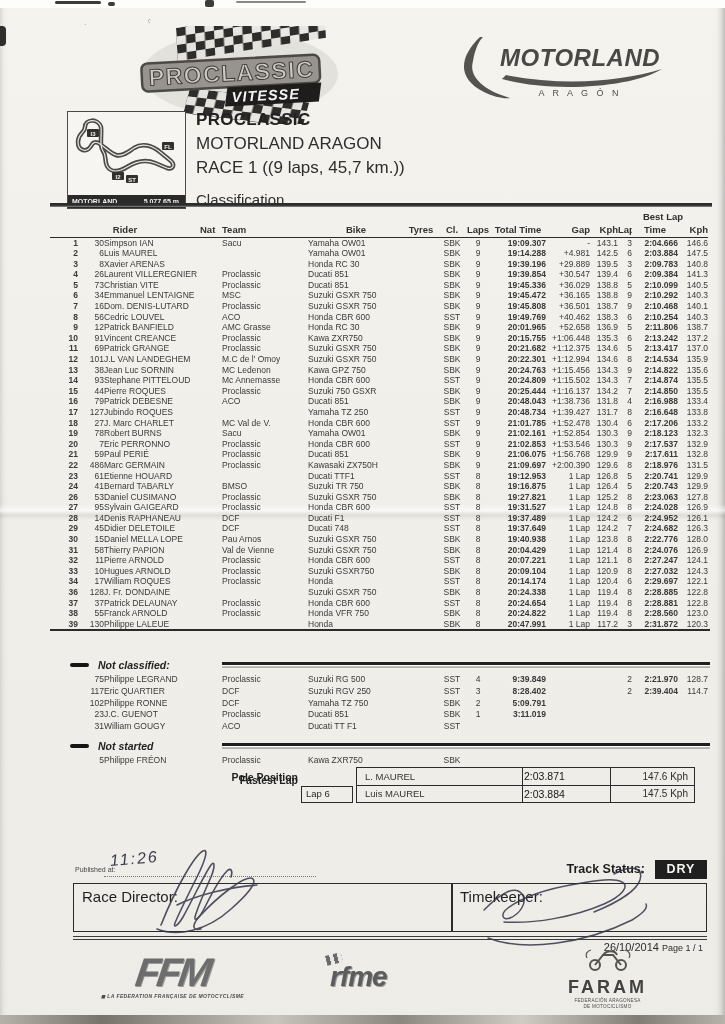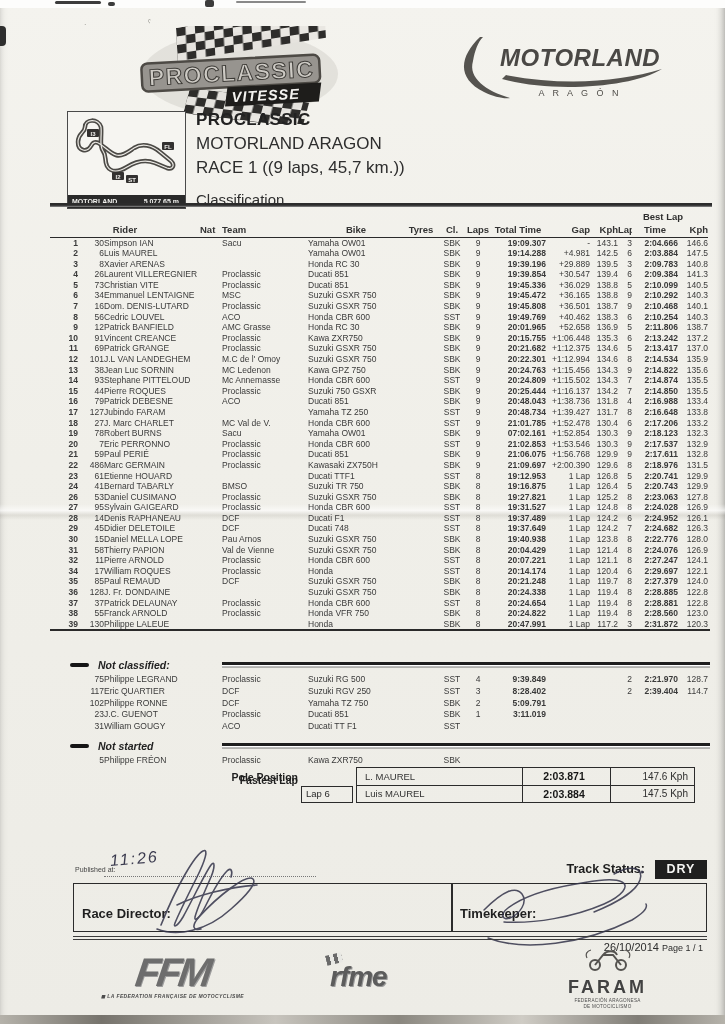--- a/index.html
+++ b/index.html
@@ -62,32 +62,32 @@
   .head-line{position:absolute;left:222px;width:488px;height:3.4px;background:#1e1e1e;box-shadow:0 1.6px 0 #fff,0 2.4px 0 #555;}
   .nc-wrap{position:absolute;left:50px;top:674px;}
   .ns-wrap{position:absolute;left:50px;top:755px;}
   
   .sum-label{position:absolute;width:120px;text-align:right;font-size:10.5px;font-weight:bold;color:#1f1f1f;left:178px;}
   .lap6-box{position:absolute;left:301px;top:786px;width:52px;height:16.5px;border:1.5px solid #2b2b2b;
     font-size:9.5px;color:#2b2b2b;padding:1px 0 0 4px;}
   table.sum-t{position:absolute;left:356px;top:767px;border-collapse:collapse;table-layout:fixed;}
   .sum-t td{border:1.6px solid #2b2b2b;height:17.5px;white-space:nowrap;overflow:hidden;}
   .s-name{width:166px;font-size:9.5px;padding-left:8px;color:#333;}
-  .s-time{width:88px;font-size:10.5px;font-weight:bold;text-align:center;padding-right:6px;color:#161616;}
+  .s-time{width:88px;font-size:10.5px;font-weight:normal;text-align:left;padding-right:6px;color:#161616;}
   .s-speed{width:84px;font-size:10px;text-align:right;padding-right:6px;color:#2d2d2d;}
   
   .published{position:absolute;left:75px;top:866px;font-size:7px;color:#444;}
   .pub-time{position:absolute;left:110px;top:850px;font-size:16px;font-style:italic;color:#3a3a4e;transform:rotate(-5deg);letter-spacing:2px;}
   .pub-dots{position:absolute;left:104px;top:876px;width:212px;border-bottom:1.5px dotted #777;}
   .track-status-label{position:absolute;left:505px;top:862px;width:140px;text-align:right;font-size:12.5px;font-weight:bold;color:#1e1e1e;}
   .dry-box{position:absolute;left:655px;top:860px;width:52px;height:19px;background:#1f1f1f;color:#f4f4f2;
     font-size:12.5px;font-weight:bold;text-align:center;line-height:19px;letter-spacing:1px;}
   .sign-box{position:absolute;left:73px;top:883px;width:634px;height:49px;border:1.7px solid #2b2b2b;}
   .sign-div{position:absolute;left:377px;top:0;width:1.7px;height:100%;background:#2b2b2b;}
-  .sign-label{font-size:13px;font-weight:bold;color:#1f1f1f;position:absolute;top:22px;}
+  .sign-label{font-size:15px;font-weight:normal;color:#1f1f1f;position:absolute;top:4px;}
   .sig{position:absolute;pointer-events:none;}
   .dbl-rule{position:absolute;left:73px;top:936px;width:634px;height:4px;border-top:1.6px solid #3a3a3a;border-bottom:1.6px solid #3a3a3a;}
   .dateline{position:absolute;right:22px;top:941px;font-size:11px;color:#2c2c2c;}
   .dateline .pg{font-size:9px;}
   
   .ffm{position:absolute;left:80px;top:952px;width:185px;text-align:center;}
   .ffm-big{font-size:40px;font-weight:bold;font-style:italic;color:#6d6d6d;letter-spacing:-3px;
     transform:skewX(-8deg);line-height:40px;text-shadow:1px 1px 0 #9c9c9c;}
   .ffm-sub{font-size:5px;font-weight:bold;font-style:italic;color:#4c4c4c;letter-spacing:.4px;margin-top:1px;}
   .rfme{position:absolute;left:330px;top:958px;}
@@ -488,21 +488,21 @@
             <td class="c-total">20:48.043</td>
             <td class="c-gap">+1:38.736</td>
             <td class="c-kph">131.8</td>
             <td class="c-blap">4</td>
             <td class="c-btime">2:16.988</td>
             <td class="c-bkph">133.4</td>
           </tr>
           <tr>
             <td class="c-pos">17</td>
             <td class="c-num">127</td>
-            <td class="c-rider">Jubindo FARAM</td>
+            <td class="c-rider">Jubindo ROQUES</td>
             <td class="c-nat"></td>
             <td class="c-team"></td>
             <td class="c-bike">Yamaha TZ 250</td>
             <td class="c-tyres"></td>
             <td class="c-cl">SST</td>
             <td class="c-laps">9</td>
             <td class="c-total">20:48.734</td>
             <td class="c-gap">+1:39.427</td>
             <td class="c-kph">131.7</td>
             <td class="c-blap">8</td>
@@ -529,21 +529,21 @@
           <tr>
             <td class="c-pos">19</td>
             <td class="c-num">78</td>
             <td class="c-rider">Robert BURNS</td>
             <td class="c-nat"></td>
             <td class="c-team">Sacu</td>
             <td class="c-bike">Yamaha OW01</td>
             <td class="c-tyres"></td>
             <td class="c-cl">SBK</td>
             <td class="c-laps">9</td>
-            <td class="c-total">07:02.161</td>
+            <td class="c-total">21:02.161</td>
             <td class="c-gap">+1:52.854</td>
             <td class="c-kph">130.3</td>
             <td class="c-blap">9</td>
             <td class="c-btime">2:18.123</td>
             <td class="c-bkph">132.3</td>
           </tr>
           <tr>
             <td class="c-pos">20</td>
             <td class="c-num">7</td>
             <td class="c-rider">Eric PERRONNO</td>
@@ -741,52 +741,52 @@
             <td class="c-cl">SST</td>
             <td class="c-laps">8</td>
             <td class="c-total">20:07.221</td>
             <td class="c-gap">1 Lap</td>
             <td class="c-kph">121.1</td>
             <td class="c-blap">8</td>
             <td class="c-btime">2:27.247</td>
             <td class="c-bkph">124.1</td>
           </tr>
           <tr>
+            <td class="c-pos">33</td>
+            <td class="c-num">10</td>
+            <td class="c-rider">Hugues ARNOLD</td>
+            <td class="c-nat"></td>
+            <td class="c-team">Proclassic</td>
+            <td class="c-bike">Suzuki GSXR750</td>
+            <td class="c-tyres"></td>
+            <td class="c-cl">SBK</td>
+            <td class="c-laps">8</td>
+            <td class="c-total">20:09.104</td>
+            <td class="c-gap">1 Lap</td>
+            <td class="c-kph">120.9</td>
+            <td class="c-blap">8</td>
+            <td class="c-btime">2:27.032</td>
+            <td class="c-bkph">124.3</td>
+          </tr>
+          <tr>
             <td class="c-pos">34</td>
             <td class="c-num">17</td>
             <td class="c-rider">William ROQUES</td>
             <td class="c-nat"></td>
             <td class="c-team">Proclassic</td>
             <td class="c-bike">Honda</td>
             <td class="c-tyres"></td>
             <td class="c-cl">SST</td>
             <td class="c-laps">8</td>
             <td class="c-total">20:14.174</td>
             <td class="c-gap">1 Lap</td>
             <td class="c-kph">120.4</td>
             <td class="c-blap">6</td>
             <td class="c-btime">2:29.697</td>
             <td class="c-bkph">122.1</td>
-          </tr>
-          <tr>
-            <td class="c-pos">35</td>
-            <td class="c-num">85</td>
-            <td class="c-rider">Paul REMAUD</td>
-            <td class="c-nat"></td>
-            <td class="c-team">DCF</td>
-            <td class="c-bike">Suzuki GSXR 750</td>
-            <td class="c-tyres"></td>
-            <td class="c-cl">SBK</td>
-            <td class="c-laps">8</td>
-            <td class="c-total">20:21.248</td>
-            <td class="c-gap">1 Lap</td>
-            <td class="c-kph">119.7</td>
-            <td class="c-blap">8</td>
-            <td class="c-btime">2:27.379</td>
-            <td class="c-bkph">124.0</td>
           </tr>
           <tr>
             <td class="c-pos">36</td>
             <td class="c-num">128</td>
             <td class="c-rider">J. Fr. DONDAINE</td>
             <td class="c-nat"></td>
             <td class="c-team"></td>
             <td class="c-bike">Suzuki GSXR 750</td>
             <td class="c-tyres"></td>
             <td class="c-cl">SBK</td>

